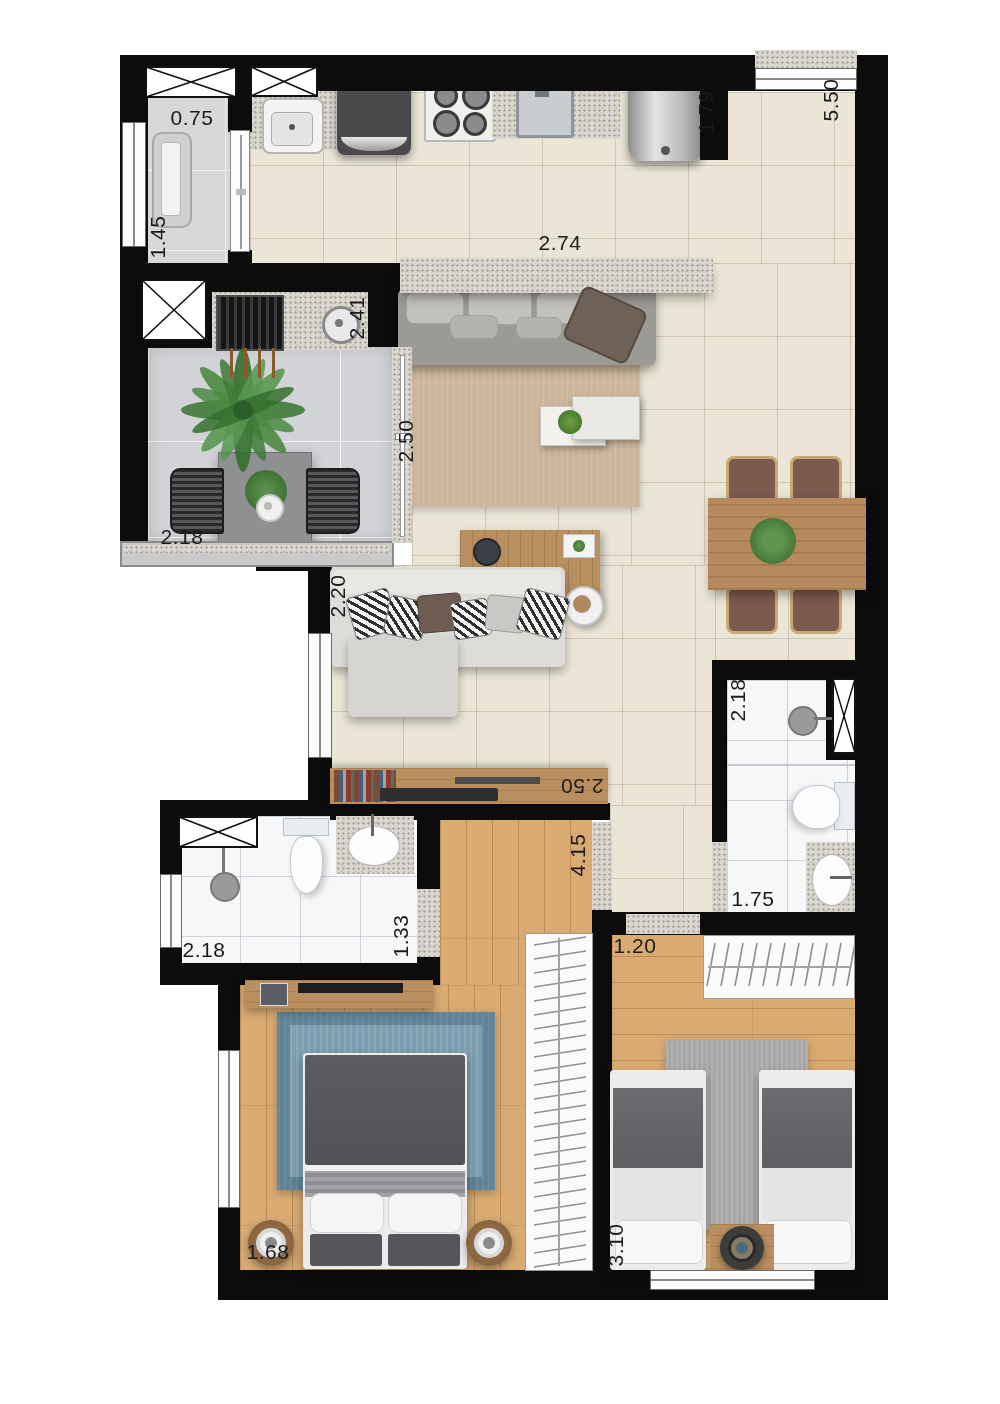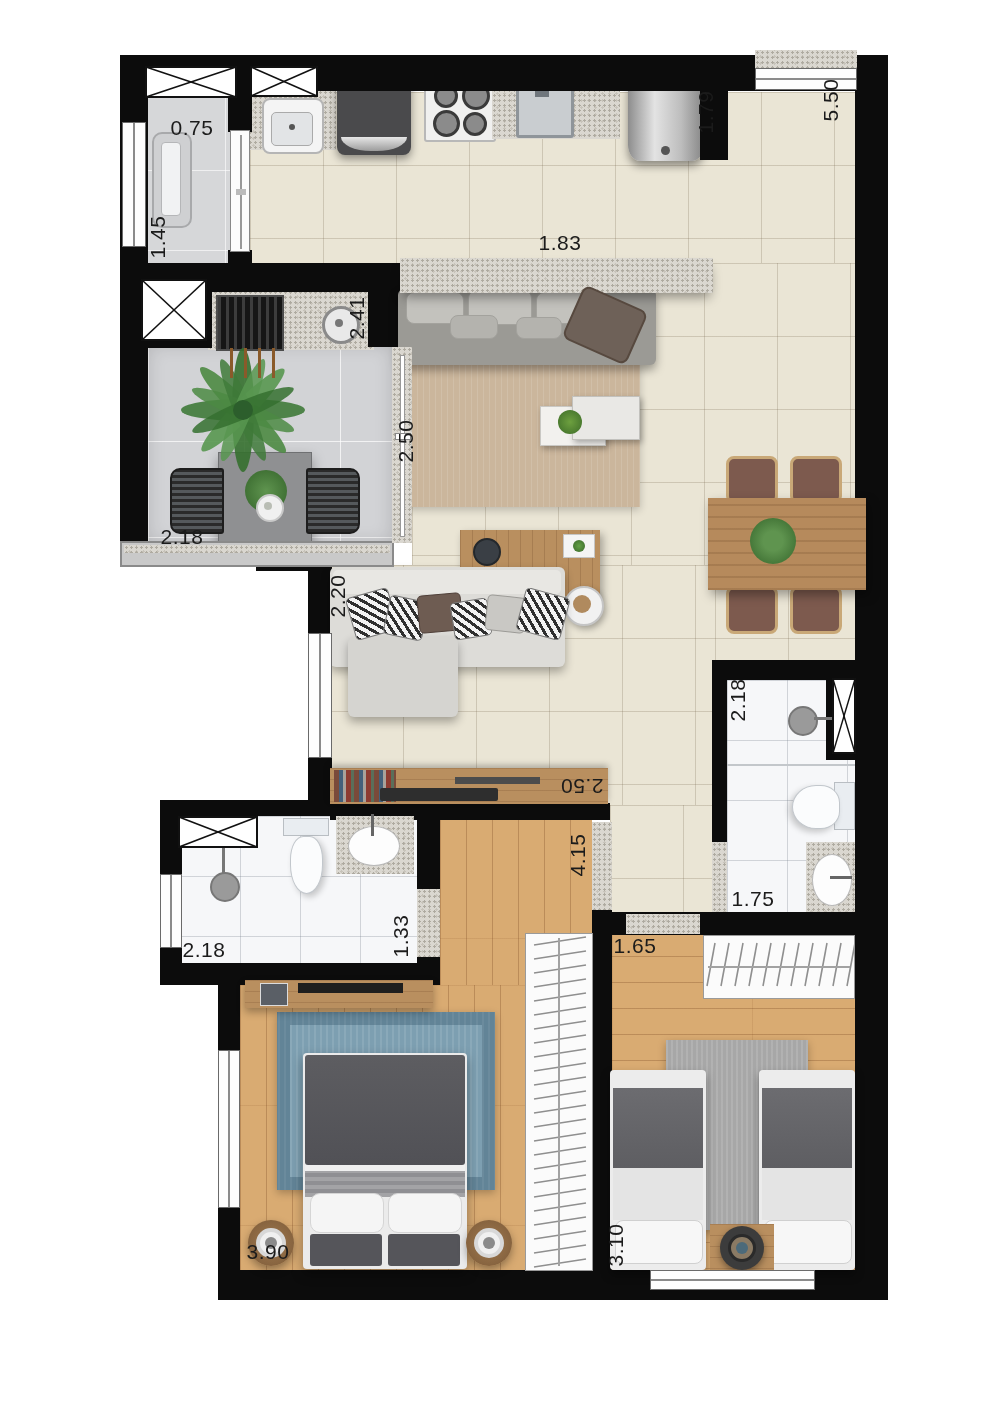--- a/index.html
+++ b/index.html
@@ -316,32 +316,32 @@
   </div>
   <div class="win-v" style="left:308px;top:633px;width:24px;height:125px;z-index:10"></div>
   <div class="win-v" style="left:160px;top:874px;width:22px;height:74px;z-index:10"></div>
   <div class="granite" style="left:417px;top:889px;width:23px;height:68px;z-index:10"></div>
   <div class="granite" style="left:592px;top:822px;width:20px;height:88px;z-index:10"></div>
   <div class="granite" style="left:712px;top:842px;width:15px;height:70px;z-index:10"></div>
   <div class="granite" style="left:626px;top:914px;width:74px;height:20px;z-index:10"></div>
   <div class="win-v" style="left:218px;top:1050px;width:22px;height:158px;z-index:10"></div>
   <div class="win-h" style="left:650px;top:1270px;width:165px;height:20px;z-index:10"></div>
 
-  <div class="lbl r0" style="left:192px;top:128px">0.75</div>
+  <div class="lbl r0" style="left:192px;top:118px">0.75</div>
   <div class="lbl r90" style="left:158px;top:237px">1.45</div>
   <div class="lbl r90" style="left:357px;top:318px">2.41</div>
-  <div class="lbl r0" style="left:560px;top:243px">1.83</div>
+  <div class="lbl r0" style="left:560px;top:243px">2.74</div>
   <div class="lbl r90" style="left:706px;top:112px">1.79</div>
   <div class="lbl r90" style="left:831px;top:100px">5.50</div>
   <div class="lbl r0" style="left:182px;top:537px">2.18</div>
   <div class="lbl r90" style="left:406px;top:441px">2.50</div>
   <div class="lbl r90" style="left:338px;top:596px">2.20</div>
   <div class="lbl r180" style="left:582px;top:786px">2.50</div>
   <div class="lbl r90" style="left:578px;top:855px">4.15</div>
   <div class="lbl r90" style="left:738px;top:700px">2.18</div>
   <div class="lbl r0" style="left:753px;top:899px">1.75</div>
   <div class="lbl r0" style="left:204px;top:950px">2.18</div>
   <div class="lbl r90" style="left:401px;top:936px">1.33</div>
-  <div class="lbl r0" style="left:268px;top:1252px">3.90</div>
-  <div class="lbl r0" style="left:635px;top:946px">1.65</div>
+  <div class="lbl r0" style="left:268px;top:1252px">1.68</div>
+  <div class="lbl r0" style="left:635px;top:946px">1.20</div>
   <div class="lbl r90" style="left:616px;top:1245px">3.10</div>
 
 </div>
 
 </body></html>

